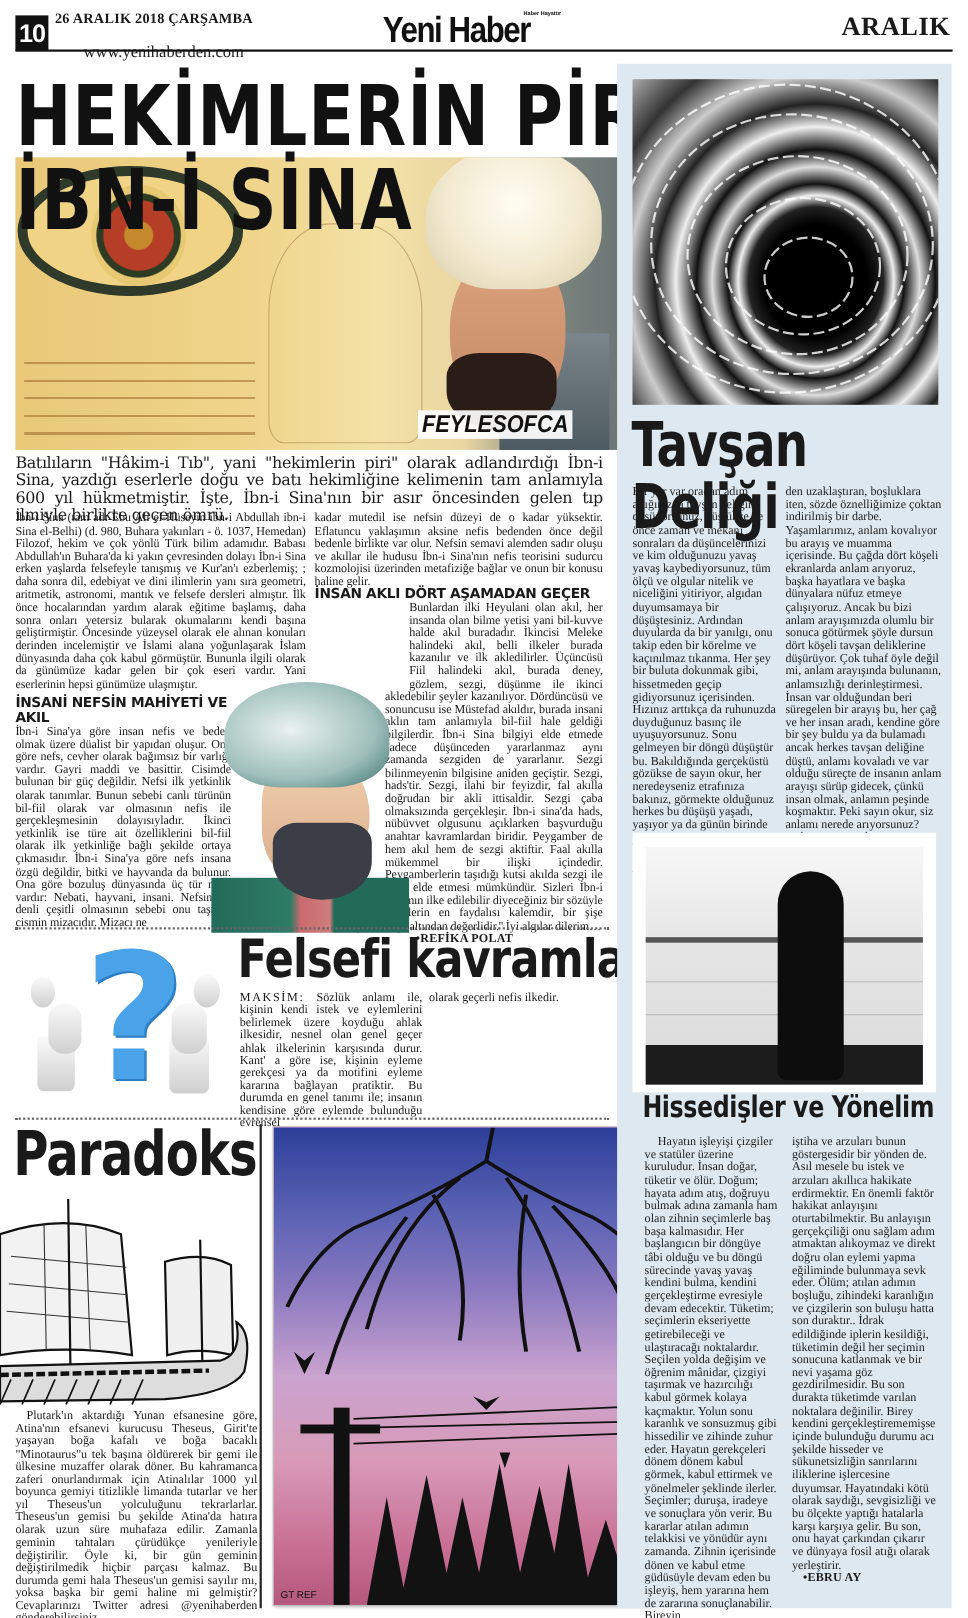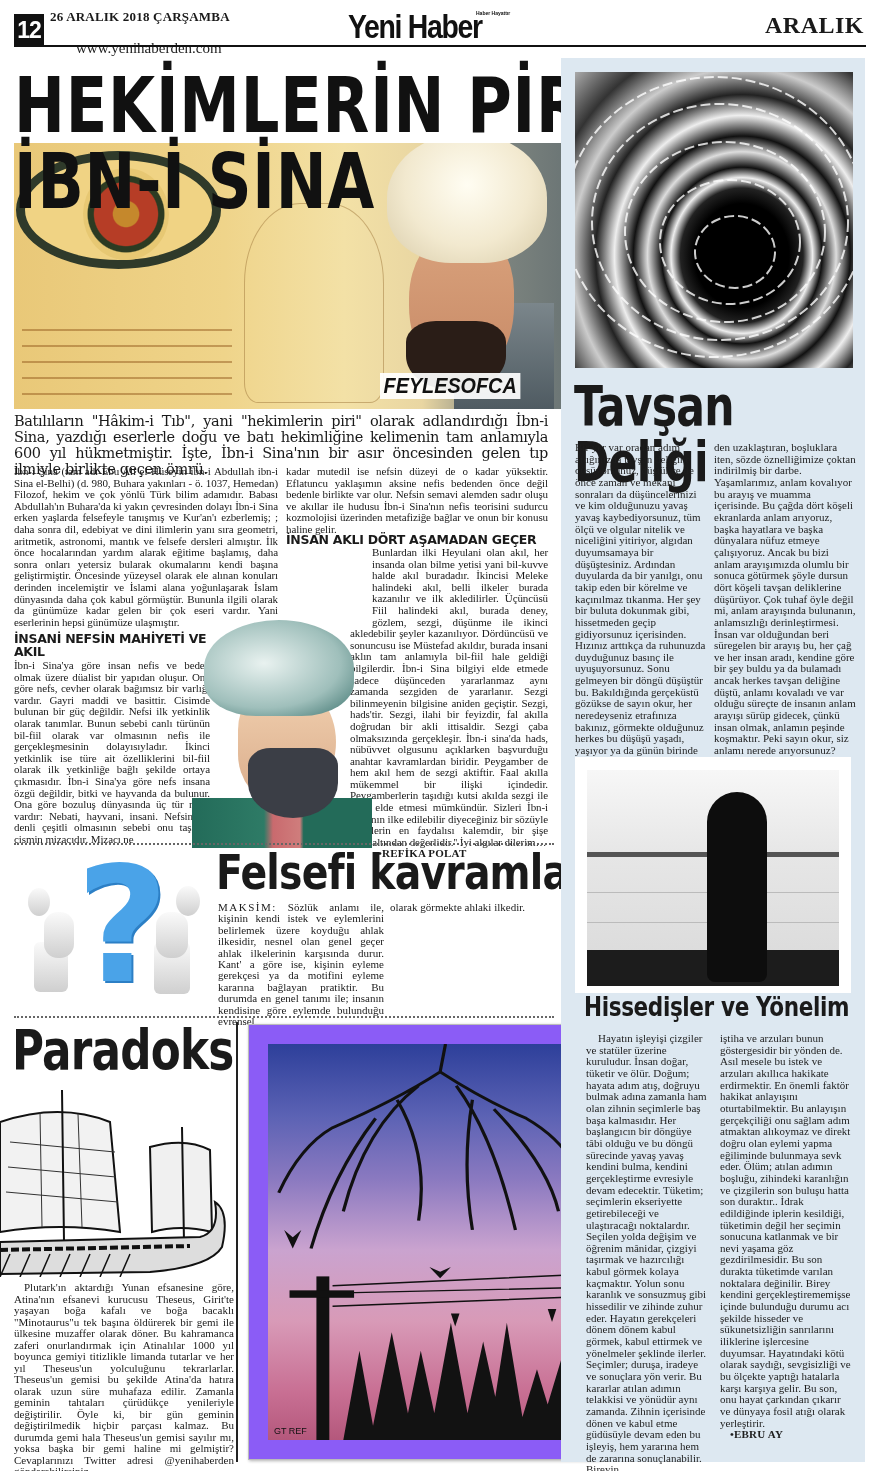--- a/index.html
+++ b/index.html
@@ -53,42 +53,42 @@
 .felsefi-title{left:216px;top:848px;font-family:"DejaVu Sans",sans-serif;font-weight:bold;font-size:48px;letter-spacing:-1px;transform:scaleX(.82);transform-origin:left top;line-height:1}
 .fcol{font-family:"Liberation Serif",serif;font-size:11px;line-height:11.4px;text-align:justify}
 .fc1{left:218px;top:902px;width:166px}
 .fc2{left:390px;top:902px;width:162px}
 .term{font-weight:normal;letter-spacing:1.5px}
 
 .paradoks-title{left:12px;top:1022px;font-family:"DejaVu Sans",sans-serif;font-weight:bold;font-size:56px;letter-spacing:-1px;transform:scaleX(.78);transform-origin:left top;line-height:1}
 .vrule{left:236px;top:1022px;width:2px;height:440px;background:#222}
 .ship{left:0;top:1082px;width:236px;height:195px}
 .pcol{left:14px;top:1282px;width:220px;font-family:"Liberation Serif",serif;font-size:11px;line-height:11.5px;text-align:justify}
-.painting{left:248px;top:1024px;width:352px;height:436px;border:1px solid #bbb;padding:19px;background:#8b5cf6;box-shadow:1px 1px 3px rgba(0,0,0,.3)}
+.painting{left:248px;top:1024px;width:352px;height:436px;border:1px solid #bbb;padding:0;background:#f9a8d4;box-shadow:1px 1px 3px rgba(0,0,0,.3)}
 .paint-inner{position:relative;width:100%;height:100%;overflow:hidden;background:linear-gradient(180deg,#2d3f9a 0%,#5b62b4 18%,#8a79c0 34%,#caa3cf 52%,#d89ab7 70%,#c86f93 88%,#b4587c 100%)}
 
 .rpanel{left:561px;top:58px;width:304px;height:1404px;background:#dde8f1}
 .rabbit-img{left:575px;top:72px;width:278px;height:296px;background:radial-gradient(ellipse at 60% 62%,#000 0 20%,#222 26%,#eee 30%,#111 34%,#ddd 40%,#111 46%,#eee 54%,#222 62%,#ccc 72%,#333 84%,#aaa 100%)}
 .tavsan-title{left:574px;top:378px;font-family:"DejaVu Sans",sans-serif;font-weight:bold;font-size:56px;letter-spacing:-1px;transform:scaleX(.76);transform-origin:left top;line-height:1}
 .tc1{left:575px;top:442px;width:131px}
 .tc2{left:714px;top:442px;width:142px}
 .rcol{font-family:"Liberation Serif",serif;font-size:11px;line-height:11.65px;text-align:left;color:#1e1e1e}
 .photo-box{left:575px;top:757px;width:276px;height:236px;background:#fff}
 .photo{left:587px;top:770px;width:252px;height:216px;background:linear-gradient(180deg,#f7f7f7,#e6e6e6 40%,#d9d9d9)}
 .rail{background:#555}
 .silhouette{left:120px;top:22px;width:60px;height:190px;background:#0d0d0d;border-radius:30px 30px 8px 8px}
 .hisse-title{left:584px;top:993px;font-family:"DejaVu Sans",sans-serif;font-weight:bold;font-size:27px;letter-spacing:-.5px;transform:scaleX(.8);transform-origin:left top;line-height:1;white-space:nowrap}
 .hc1{left:586px;top:1033px;width:124px}
 .hc2{left:720px;top:1033px;width:132px}
 .sig{font-weight:bold;letter-spacing:.2px}
 </style>
 </head>
 <body>
 
-<div class="abs pagenum">12</div>
+<div class="abs pagenum">10</div>
 <div class="abs date">26 ARALIK 2018 ÇARŞAMBA</div>
 <div class="abs url">www.yenihaberden.com</div>
 <div class="abs logo">Yeni Haber</div>
 <div class="abs logo-sub">Haber Hayattır</div>
 <div class="abs section">ARALIK</div>
 <div class="abs mast-rule"></div>
 
 <div class="abs hero">
   <div class="abs eye">
       <div class="abs eye-in"></div>
@@ -132,21 +132,21 @@
   <div class="abs fig" style="left:14px;top:42px;width:22px;height:28px;border-radius:50%"></div>
   <div class="abs fig" style="left:30px;top:66px;width:30px;height:46px;border-radius:14px"></div>
   <div class="abs fig" style="left:140px;top:96px;width:36px;height:52px"></div>
   <div class="abs fig" style="left:162px;top:40px;width:24px;height:30px;border-radius:50%"></div>
   <div class="abs fig" style="left:142px;top:66px;width:32px;height:46px;border-radius:14px"></div>
   <div class="abs qmark">?</div>
 </div>
 <div class="abs felsefi-title">Felsefi kavramlar</div>
 <div class="abs fcol fc1"><span class="term">MAKSİM:</span><span> Sözlük anlamı ile, kişinin kendi istek ve eylemlerini belirlemek üzere koyduğu ahlak ilkesidir, nesnel olan genel geçer ahlak ilkelerinin karşısında durur. Kant' a göre ise, kişinin eyleme gerekçesi ya da motifini eyleme kararına bağlayan pratiktir. Bu durumda en genel tanımı ile; insanın kendisine göre eylemde bulunduğu evrensel</span></div>
 <div class="abs fcol fc2">
-  <div>olarak görmekte ahlaki ilkedir.</div>
+  <div>olarak geçerli nefis ilkedir.</div>
 </div>
 
 <div class="abs dots" style="left:14px;top:1016px;width:540px"></div>
 
 <div class="abs paradoks-title">Paradoks</div>
 <div class="abs vrule"></div>
 <svg class="abs ship" viewBox="0 0 236 195">
   <path d="M0 40 Q60 20 110 40 L120 150 Q60 140 0 150 Z" fill="#f2f2f2" stroke="#111" stroke-width="2"></path>
   <path d="M10 60 L115 70 M8 85 L116 95 M6 110 L118 120 M40 30 L42 145 M78 32 L82 145" stroke="#333" stroke-width="1"></path>
   <path d="M150 65 Q185 55 210 68 L212 150 Q180 142 152 150 Z" fill="#f0f0f0" stroke="#111" stroke-width="2"></path>

